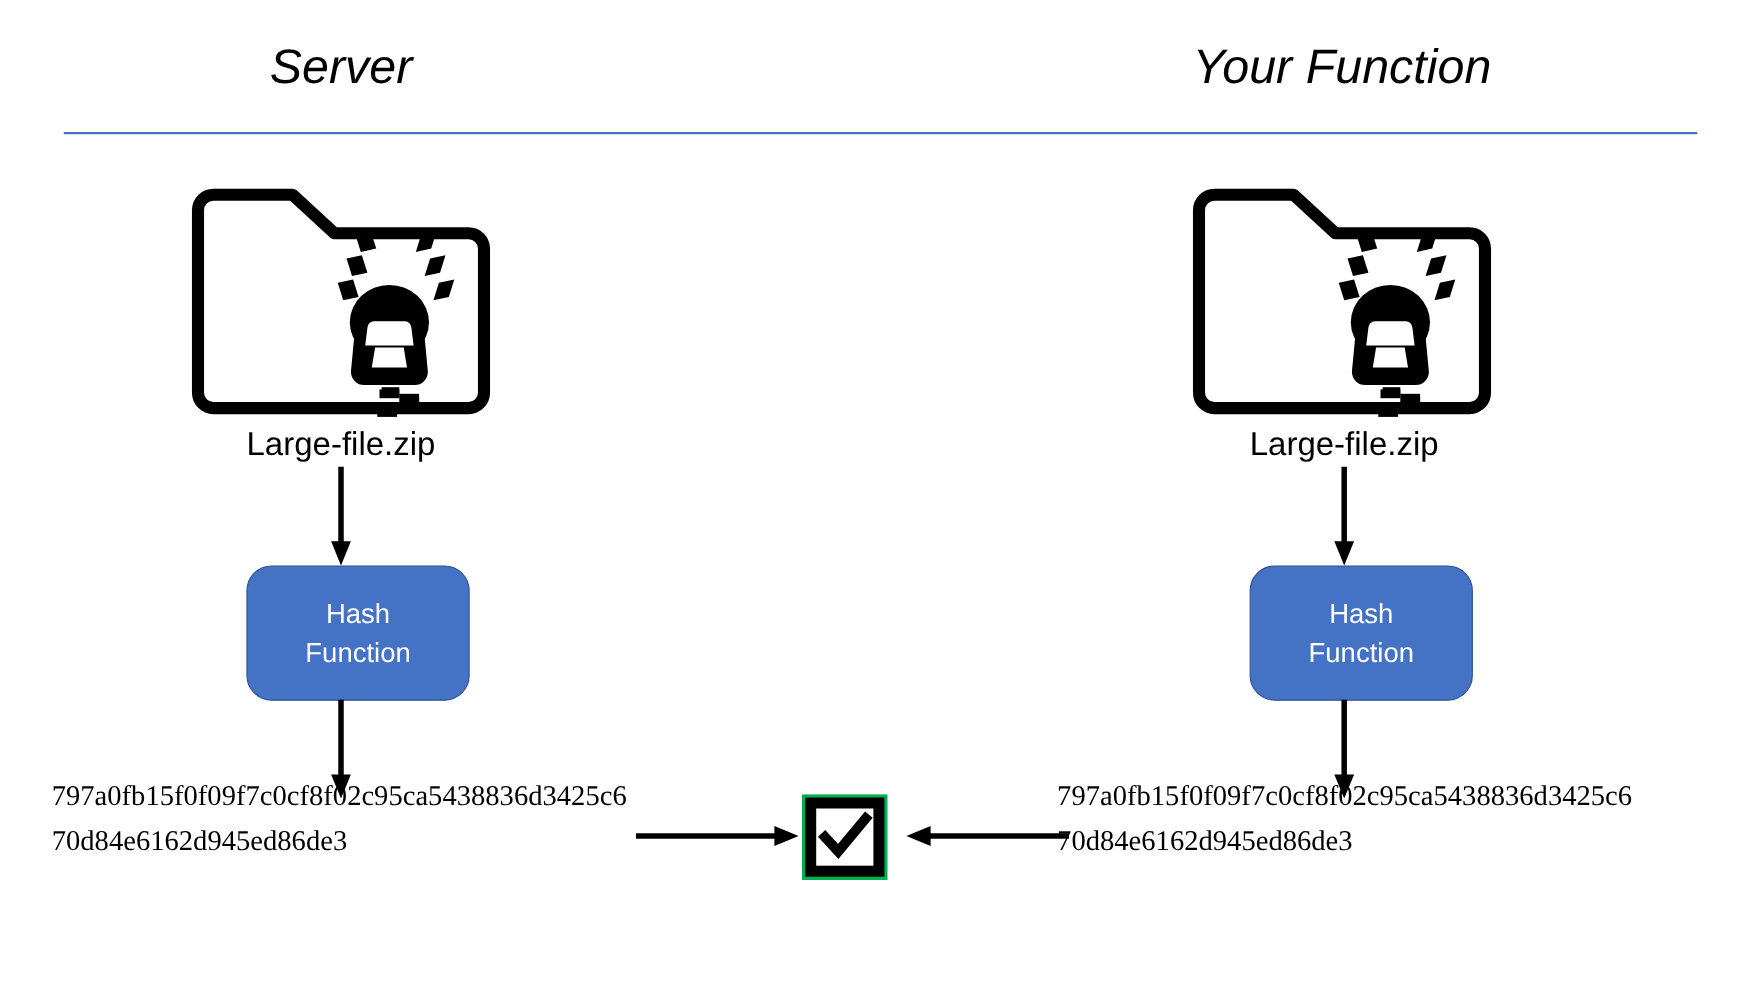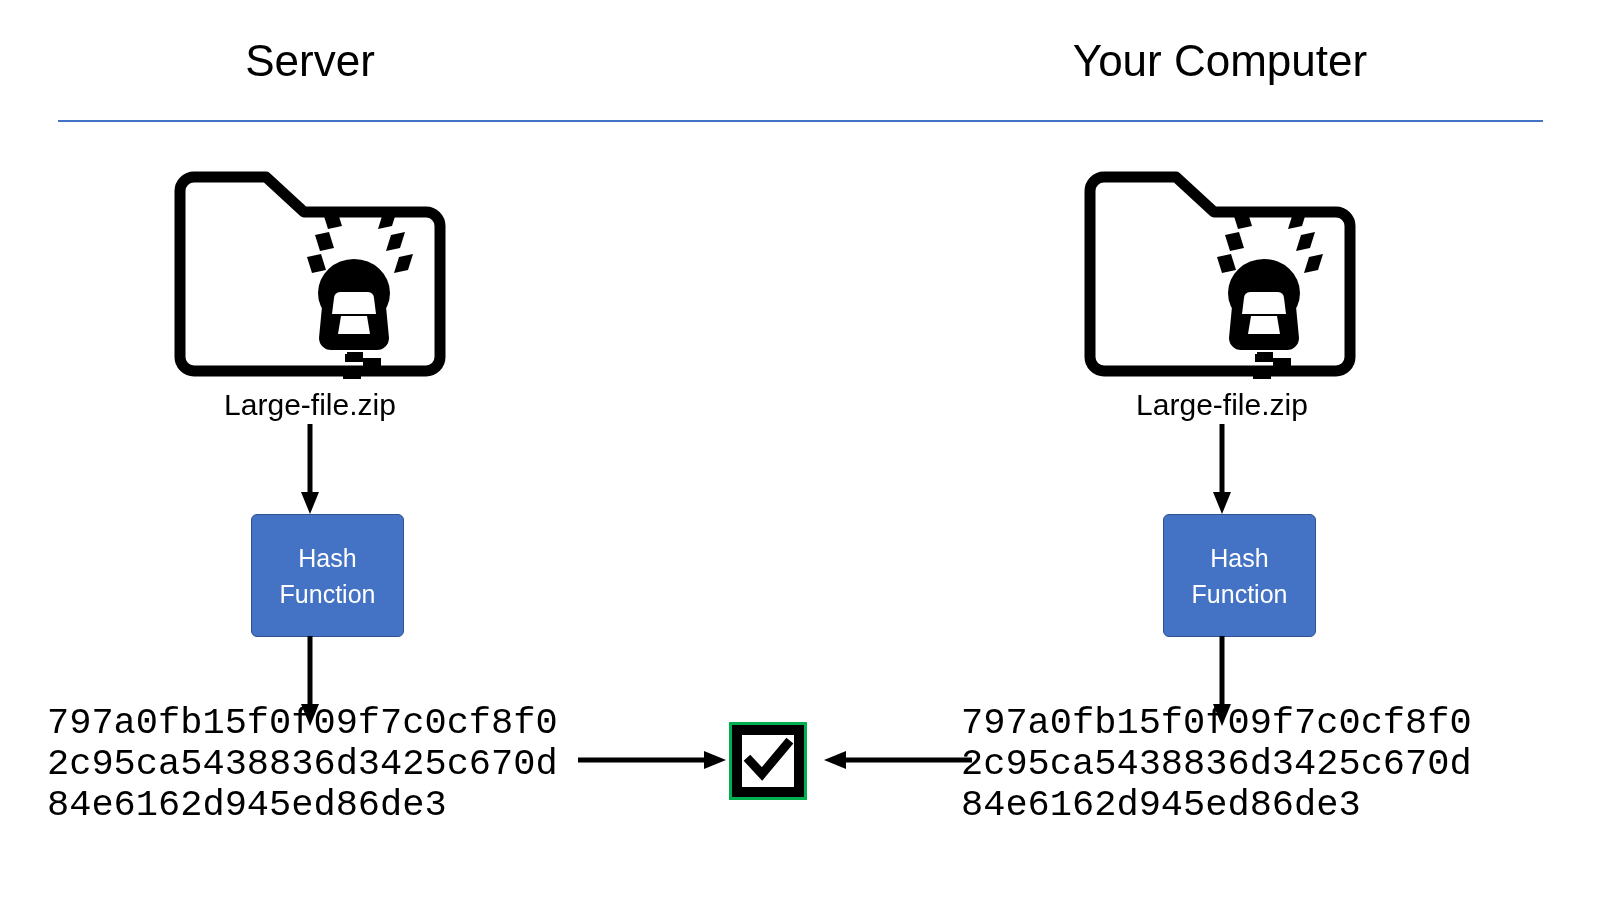--- a/index.html
+++ b/index.html
@@ -19,20 +19,21 @@
   
   .col-title {
     position: absolute;
     top: 33px;
     font-size: 44px;
     font-weight: 400;
     line-height: 56px;
     color: #000000;
     text-align: center;
     white-space: nowrap;
+    font-style: italic;
   }
   #title-server  { left: 60px;  width: 500px; }
   #title-client  { left: 960px; width: 520px; }
 
   
   .divider {
     position: absolute;
     left: 58px;
     top: 120px;
     width: 1485px;
@@ -68,44 +69,43 @@
     height: 92px;
   }
   #arrow-file-hash-left   { left: 297px;  top: 424px; }
   #arrow-file-hash-right  { left: 1209px; top: 424px; }
   #arrow-hash-digest-left  { left: 297px;  top: 636px; }
   #arrow-hash-digest-right { left: 1209px; top: 636px; }
 
   
   .hash-box {
     position: absolute;
-    width: 153px;
+    width: 203px;
     height: 123px;
     background: #4472c4;
     border: 1px solid #2f528f;
-    border-radius: 6px;
+    border-radius: 23px;
     box-sizing: border-box;
     display: flex;
     flex-direction: column;
     align-items: center;
     justify-content: center;
     color: #ffffff;
     font-size: 25px;
     line-height: 36px;
-    margin-left: 27px;
   }
   #hash-box-left  { left: 224px;  top: 514px; }
   #hash-box-right { left: 1136px; top: 514px; }
   .hash-box span { display: block; text-align: center; white-space: nowrap; }
 
   
   .digest {
     position: absolute;
-    font-family: Liberation Mono, monospace;
-    font-size: 37px;
+    font-family: Liberation Serif, serif;
+    font-size: 26px;
     line-height: 41px;
     letter-spacing: 0px;
     color: #000000;
     white-space: pre-wrap;
     word-break: break-all;
   }
   #digest-left  { left: 47px;  top: 703px; width: 530px; }
   #digest-right { left: 961px; top: 703px; width: 530px; }
 
   
@@ -123,21 +123,21 @@
     top: 722px;
     width: 78px;
     height: 78px;
   }
 </style>
 </head>
 <body>
 
 <div class="col-title" id="title-server">Server</div>
 
-<div class="col-title" id="title-client">Your Computer</div>
+<div class="col-title" id="title-client">Your Function</div>
 
 <div class="divider"></div>
 
 <div class="zip-folder" id="folder-left">
   <svg viewBox="0 0 278 212" width="278" height="212" xmlns="http://www.w3.org/2000/svg">
 
     <path d="M 9 23 A 14 14 0 0 1 23 9 L 95 9 L 133 44 L 255 44 A 14 14 0 0 1 269 58 L 269 189 A 14 14 0 0 1 255 203 L 23 203 A 14 14 0 0 1 9 189 Z" fill="none" stroke="#000000" stroke-width="11" stroke-linejoin="round"></path>
 
     <g fill="#000000">
       <polygon points="152,45 166,42 171,58 157,61"></polygon>

